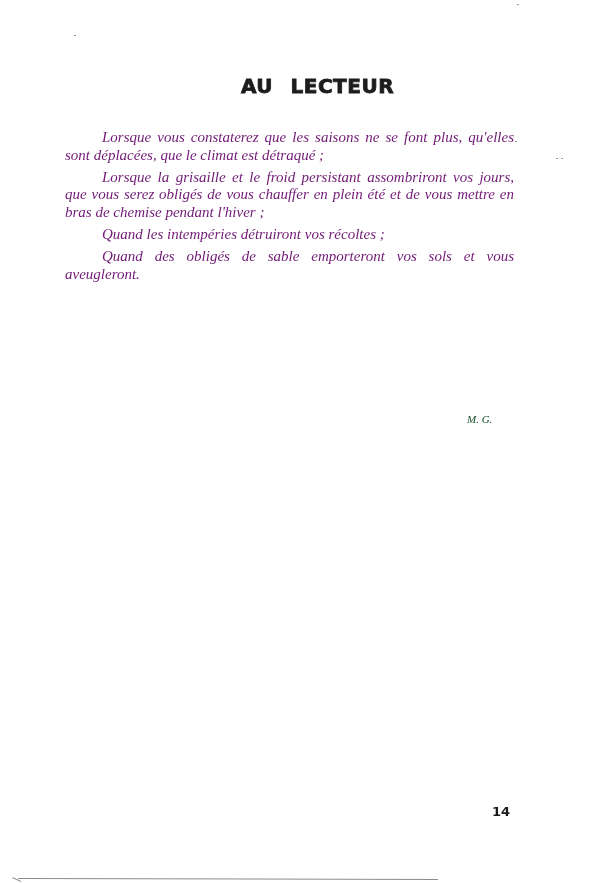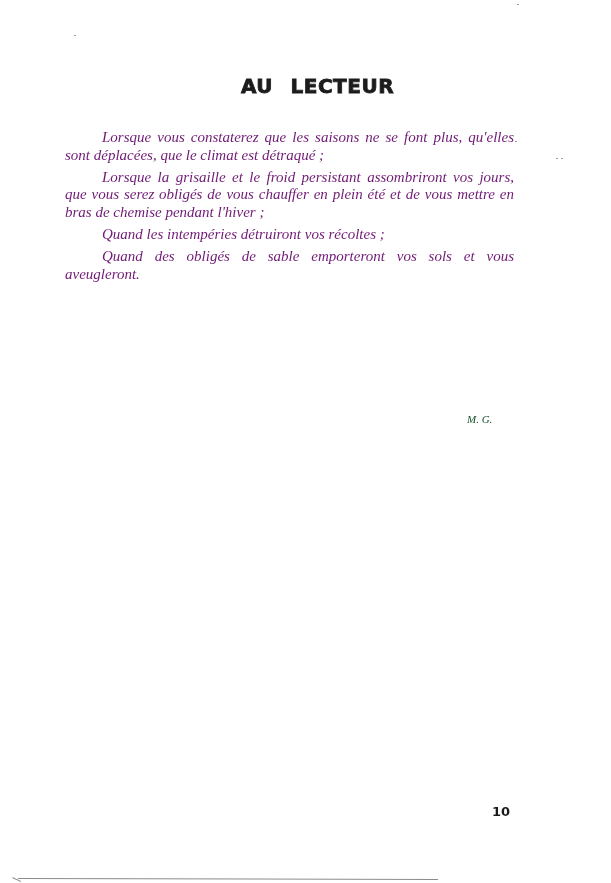--- a/index.html
+++ b/index.html
@@ -106,21 +106,21 @@
 
   <div class="body-text">
     <p class="para">Lorsque vous constaterez que les saisons ne se font plus, qu'elles sont déplacées, que le climat est détraqué ;</p>
     <p class="para">Lorsque la grisaille et le froid persistant assombriront vos jours, que vous serez obligés de vous chauffer en plein été et de vous mettre en bras de chemise pendant l'hiver ;</p>
     <p class="para">Quand les intempéries détruiront vos récoltes ;</p>
     <p class="para">Quand des obligés de sable emporteront vos sols et vous aveugleront.</p>
   </div>
 
   <div class="signature">M. G.</div>
 
-  <div class="page-number">10</div>
+  <div class="page-number">14</div>
 
   <div class="bottom-rule-curl"></div>
   <div class="bottom-rule"></div>
 
   <div class="speck" style="left:505px;top:4px;"></div>
   <div class="speck" style="left:601px;top:5px;"></div>
   <div class="speck" style="left:544px;top:158px;"></div>
   <div class="speck" style="left:549px;top:158px;"></div>
   <div class="speck" style="left:503px;top:141px;"></div>
   <div class="speck" style="left:62px;top:35px;"></div>

